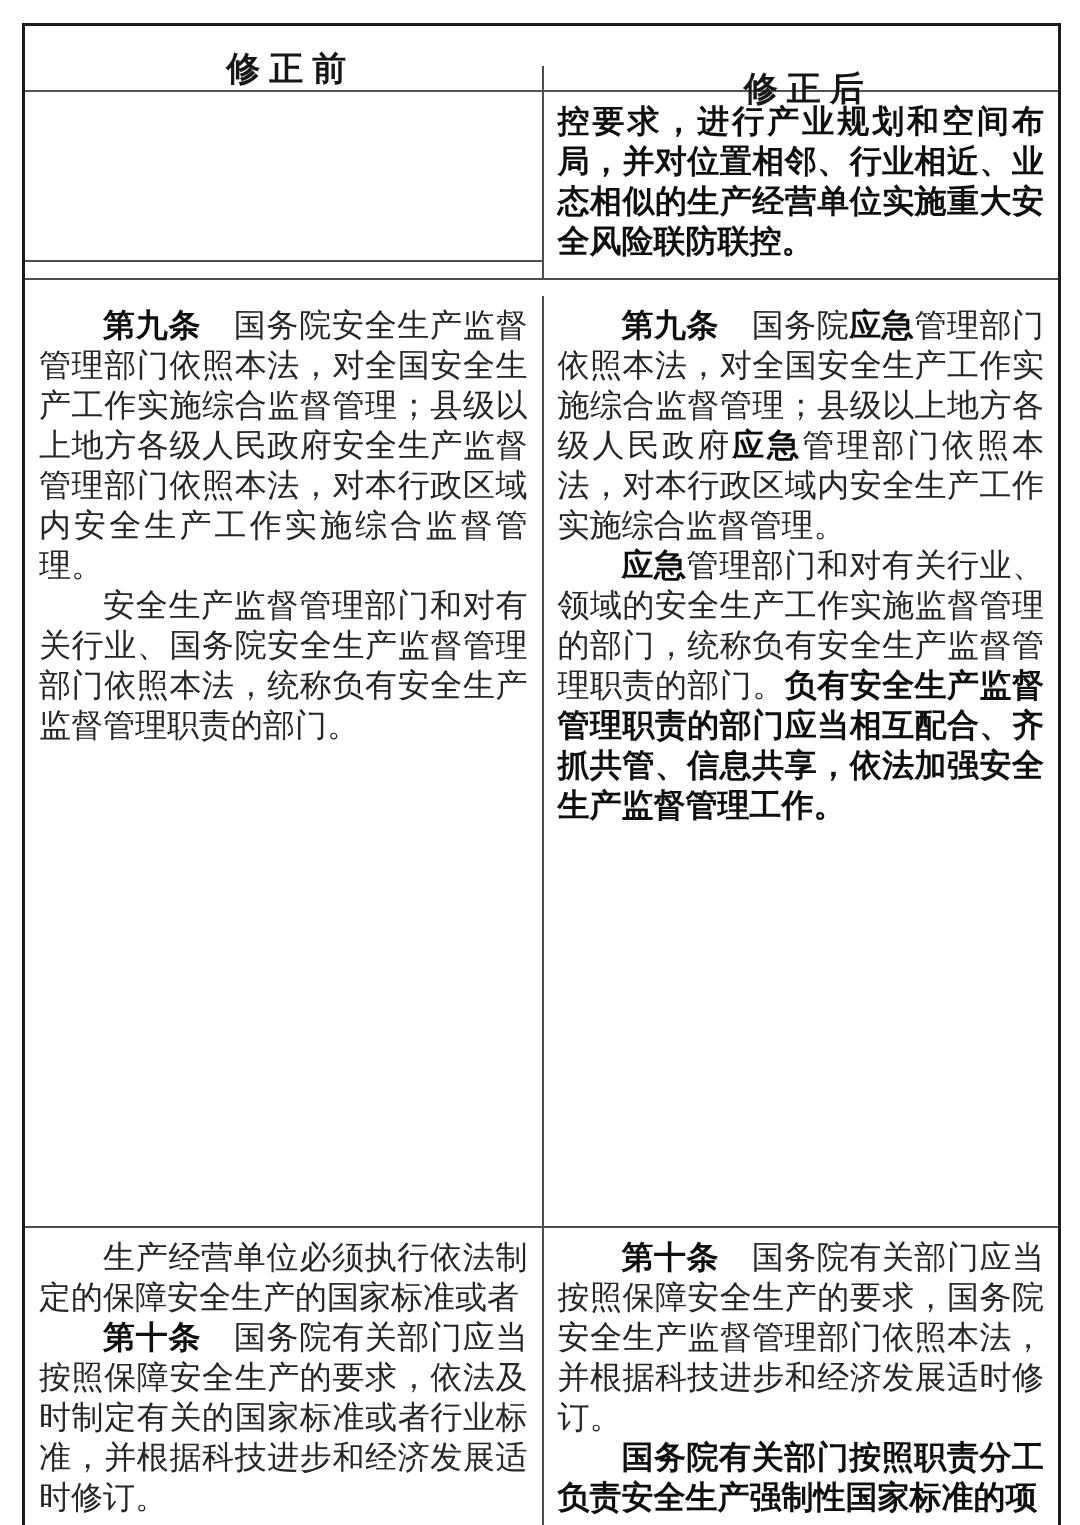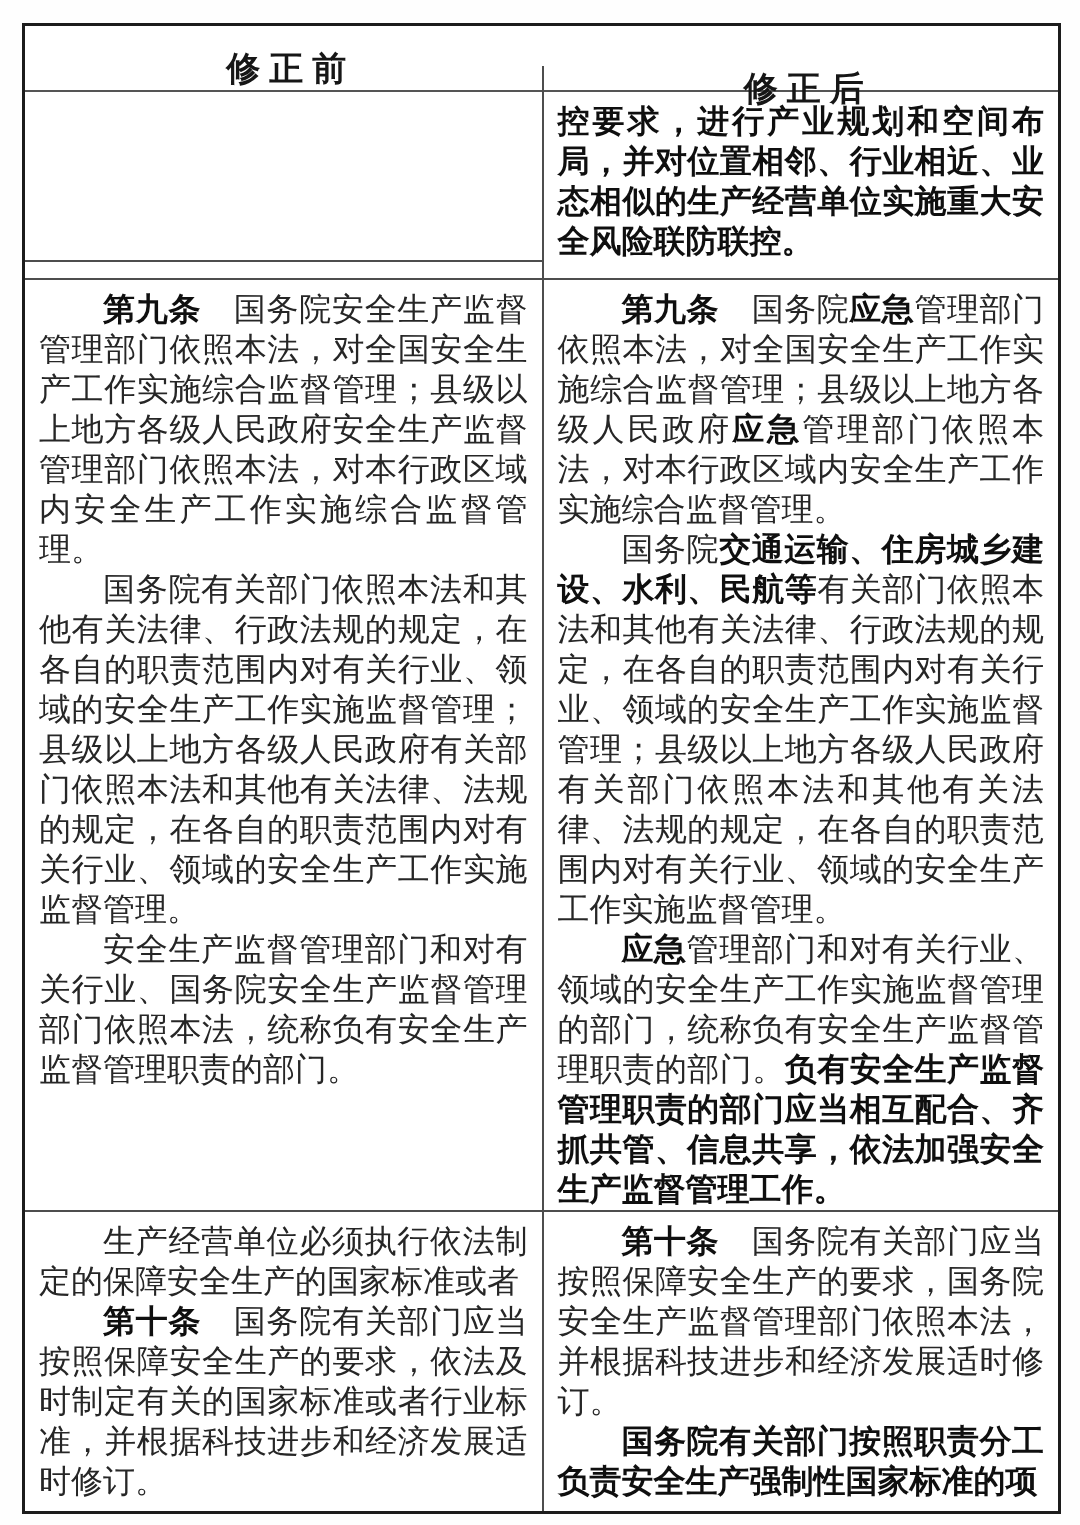--- a/index.html
+++ b/index.html
@@ -41,21 +41,21 @@
   }
   .th-right { border-left: 2px solid #4d4d4d; margin-top: 40px; }
 
   .row {
     display: grid;
     grid-template-columns: 1fr 1fr;
     border-bottom: 2px solid #4d4d4d;
     overflow: hidden;
   }
   .row-0 { height: 186px; }
-  .row-1 { height: 930px; }
+  .row-1 { height: 930px; margin-top: 16px; }
   .row-2 { height: 299px; border-bottom: none; }
 
   .cell {
     padding: 9px 14px 16px 14px;
     overflow: hidden;
   }
   .cell-right { border-left: 2px solid #4d4d4d; }
 
   
   .row-0 .cell-left { position: relative; }
@@ -98,26 +98,24 @@
     <div id="rows">
         <div class="row row-0">
           <div class="cell cell-left"></div>
           <div class="cell cell-right">
             <p class="para no-indent"><span class="b">控要求，进行产业规划和空间布局，并对位置相邻、行业相近、业态相似的生产经营单位实施重大安全风险联防联控。</span></p>
           </div>
         </div>
         <div class="row row-1">
           <div class="cell cell-left">
             <p class="para"><span class="b">第九条</span><span class="n">　国务院安全生产监督管理部门依照本法，对全国安全生产工作实施综合监督管理；县级以上地方各级人民政府安全生产监督管理部门依照本法，对本行政区域内安全生产工作实施综合监督管理。</span></p>
-            <p class="para"><span class="n">国务院有关部门依照本法和其他有关法律、行政法规的规定，在各自的职责范围内对有关行业、领域的安全生产工作实施监督管理；县级以上地方各级人民政府有关部门依照本法和其他有关法律、法规的规定，在各自的职责范围内对有关行业、领域的安全生产工作实施监督管理。</span></p>
             <p class="para"><span class="n">安全生产监督管理部门和对有关行业、国务院安全生产监督管理部门依照本法，统称负有安全生产监督管理职责的部门。</span></p>
           </div>
           <div class="cell cell-right">
             <p class="para"><span class="b">第九条</span><span class="n">　国务院</span><span class="b">应急</span><span class="n">管理部门依照本法，对全国安全生产工作实施综合监督管理；县级以上地方各级人民政府</span><span class="b">应急</span><span class="n">管理部门依照本法，对本行政区域内安全生产工作实施综合监督管理。</span></p>
-            <p class="para"><span class="n">国务院</span><span class="b">交通运输、住房城乡建设、水利、民航等</span><span class="n">有关部门依照本法和其他有关法律、行政法规的规定，在各自的职责范围内对有关行业、领域的安全生产工作实施监督管理；县级以上地方各级人民政府有关部门依照本法和其他有关法律、法规的规定，在各自的职责范围内对有关行业、领域的安全生产工作实施监督管理。</span></p>
             <p class="para"><span class="b">应急</span><span class="n">管理部门和对有关行业、领域的安全生产工作实施监督管理的部门，统称负有安全生产监督管理职责的部门。</span><span class="b">负有安全生产监督管理职责的部门应当相互配合、齐抓共管、信息共享，依法加强安全生产监督管理工作。</span></p>
           </div>
         </div>
         <div class="row row-2">
           <div class="cell cell-left">
             <p class="para"><span class="n">生产经营单位必须执行依法制定的保障安全生产的国家标准或者</span></p>
             <p class="para"><span class="b">第十条</span><span class="n">　国务院有关部门应当按照保障安全生产的要求，依法及时制定有关的国家标准或者行业标准，并根据科技进步和经济发展适时修订。</span></p>
           </div>
           <div class="cell cell-right">
             <p class="para"><span class="b">第十条</span><span class="n">　国务院有关部门应当按照保障安全生产的要求，国务院安全生产监督管理部门依照本法，并根据科技进步和经济发展适时修订。</span></p>

